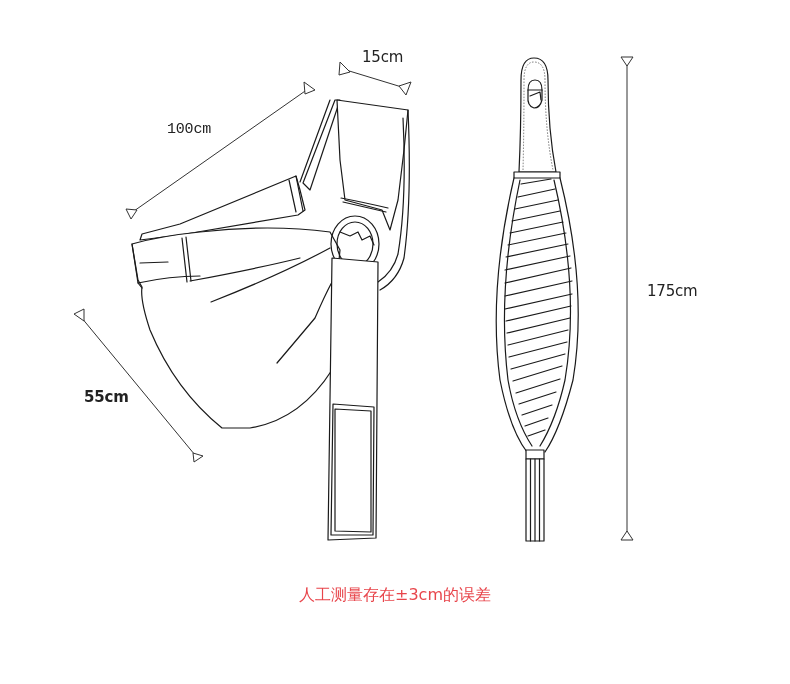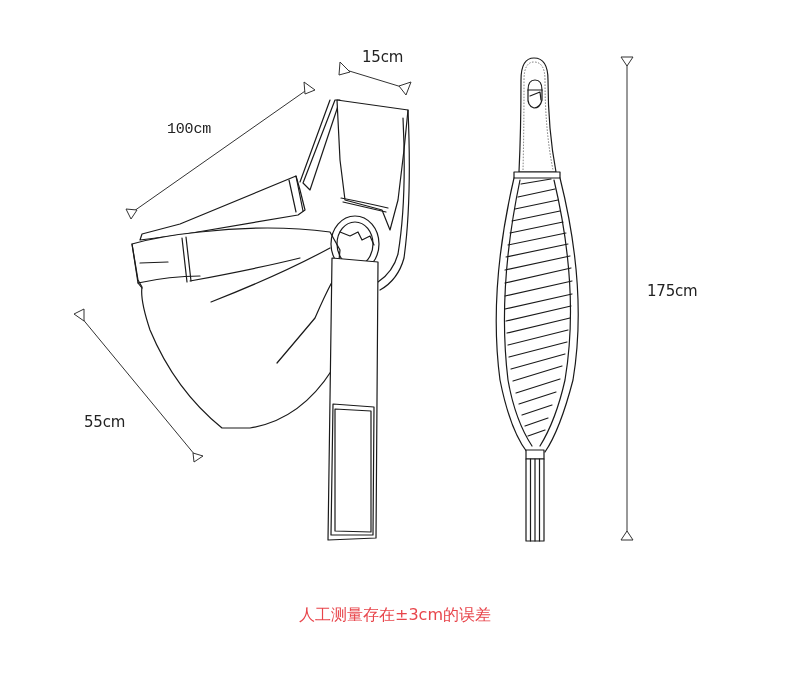--- a/index.html
+++ b/index.html
@@ -1,19 +1,19 @@
 <!DOCTYPE html>
 <html><head>
   <meta charset="utf-8">
   <style>
     html, body { margin: 0; padding: 0; background: #ffffff; }
     body { width: 790px; height: 684px; position: relative; overflow: hidden; font-family: "DejaVu Sans", "Liberation Sans", sans-serif; }
     .canvas { position: absolute; left: 0; top: 0; width: 790px; height: 684px; }
     .label { position: absolute; font-size: 15px; color: #222222; white-space: nowrap; font-family: "DejaVu Sans", sans-serif; letter-spacing: -0.2px; }
-    .note { position: absolute; left: 0; width: 790px; top: 585px; text-align: center; font-size: 16px; font-family: "DejaVu Sans", sans-serif; margin-top: 20px; }
+    .note { position: absolute; left: 0; width: 790px; top: 585px; text-align: center; font-size: 16px; font-family: "DejaVu Sans", sans-serif; }
     svg { position: absolute; left: 0; top: 0; }
     .s { fill: none; stroke: #1a1a1a; stroke-width: 1.2; stroke-linejoin: round; stroke-linecap: round; }
     .w { fill: #ffffff; stroke: #1a1a1a; stroke-width: 1.2; stroke-linejoin: round; }
     .dim { fill: none; stroke: #333333; stroke-width: 1; }
     .tri { fill: #ffffff; stroke: #333333; stroke-width: 1; }
     .dot { fill: none; stroke: #555555; stroke-width: 0.8; stroke-dasharray: 1.5 1.5; }
   </style>
 </head>
 <body>
 
@@ -125,17 +125,17 @@
       <rect class="w" x="526" y="450" width="18" height="9"></rect>
       <rect class="w" x="526" y="459" width="18" height="82"></rect>
       <line class="s" x1="530.5" y1="459" x2="530.5" y2="541"></line>
       <line class="s" x1="535" y1="459" x2="535" y2="541"></line>
       <line class="s" x1="539.5" y1="459" x2="539.5" y2="541"></line>
     </g>
   </svg>
 
   <div class="label" style="left:362px; top:48px;">15cm</div>
   <div class="label" style="left:167px; top:121px;font-family:Liberation Mono, monospace;">100cm</div>
-  <div class="label" style="left:84px; top:413px;">55cm</div>
+  <div class="label" style="left:84px; top:388px;font-weight:bold;">55cm</div>
   <div class="label" style="left:647px; top:282px;">175cm</div>
 
   <div class="note" style="color:#e8454b;">人工测量存在±3cm的误差</div>
 </div>
 
 </body></html>

